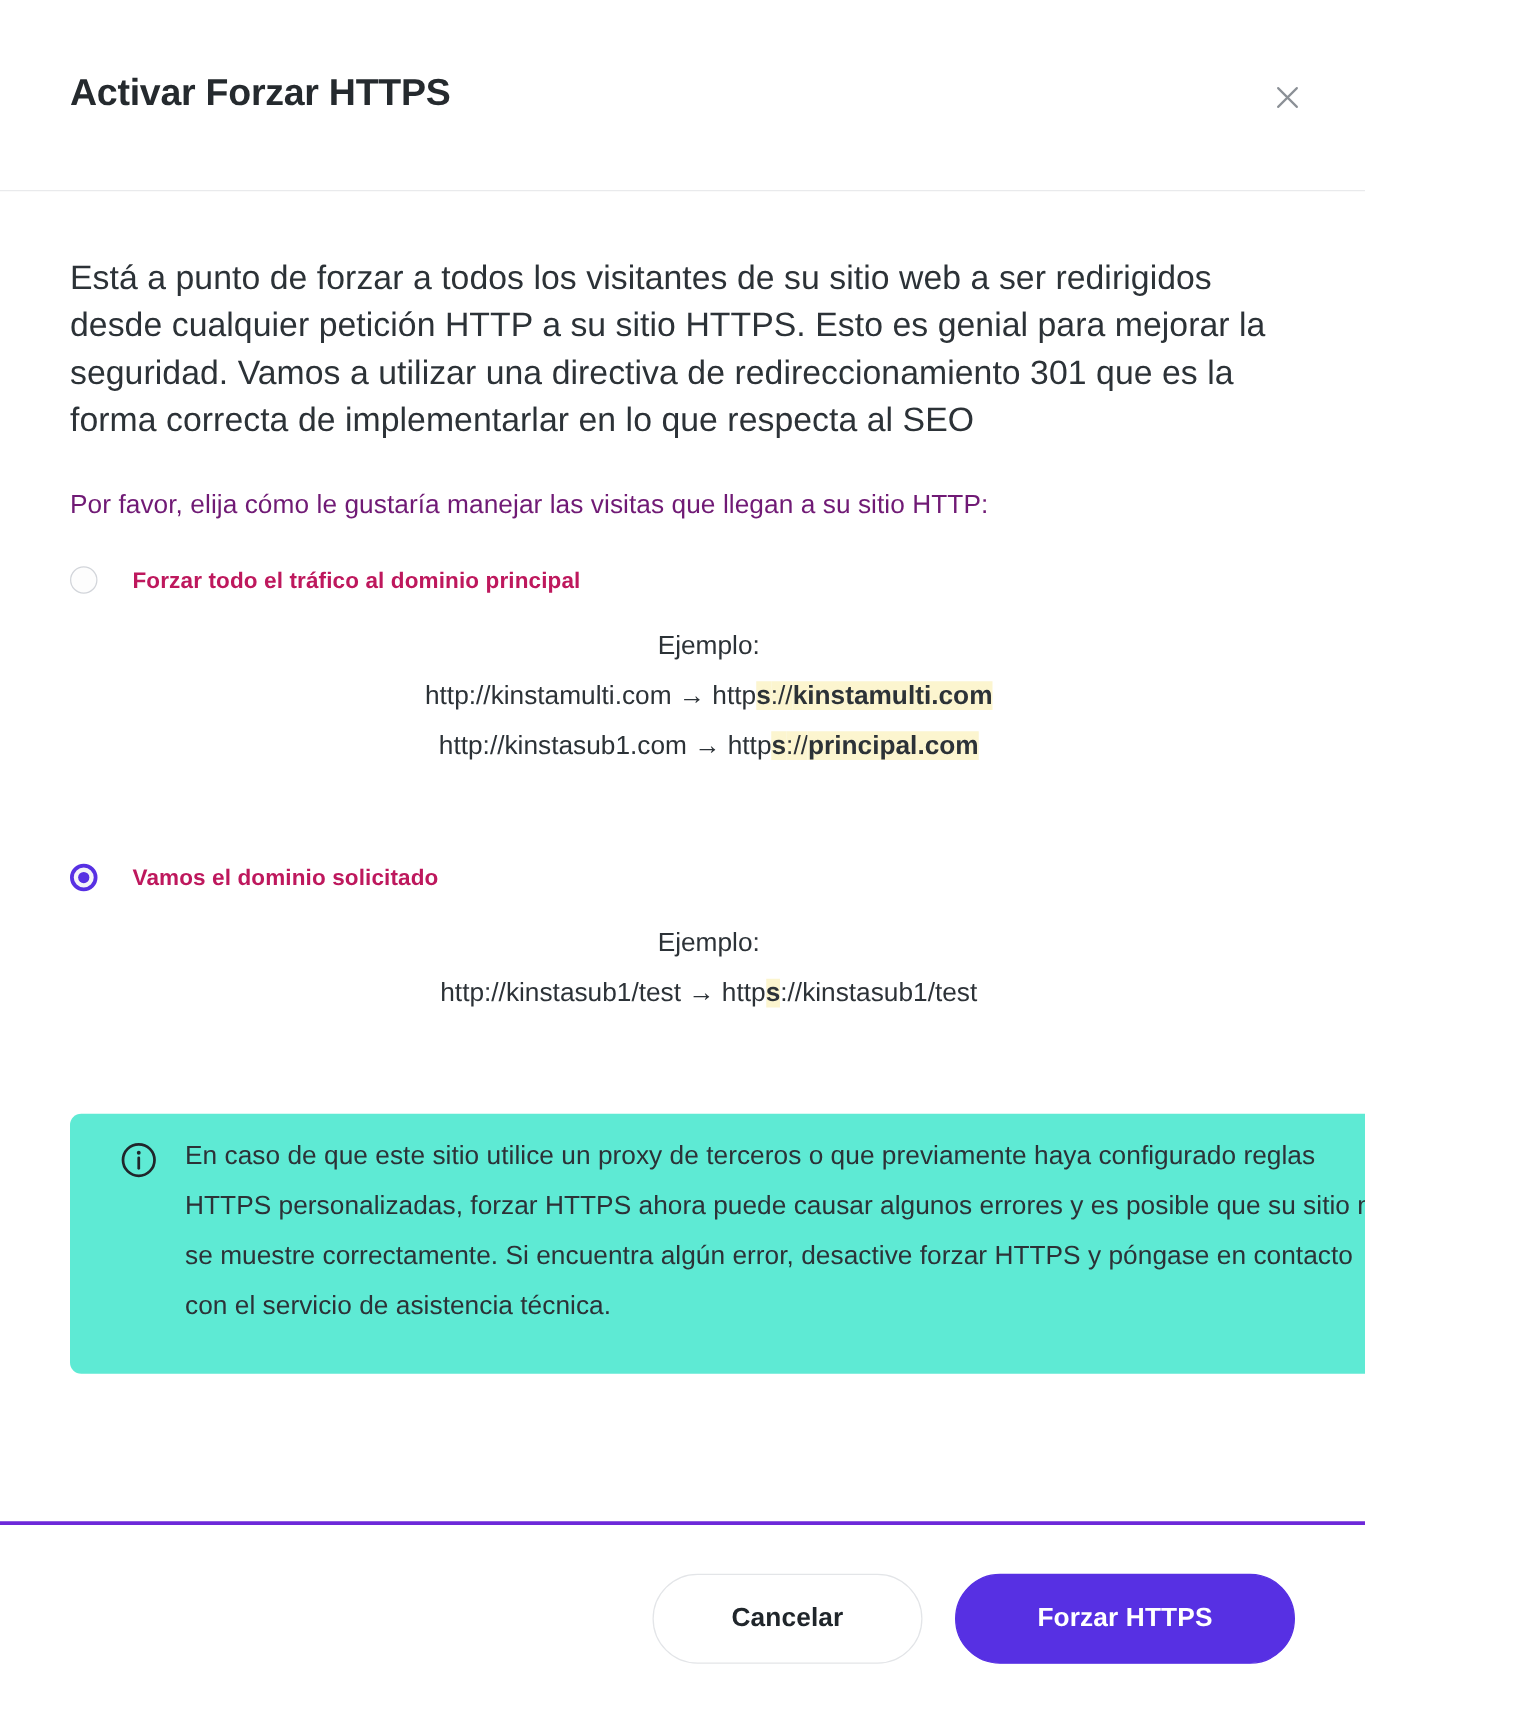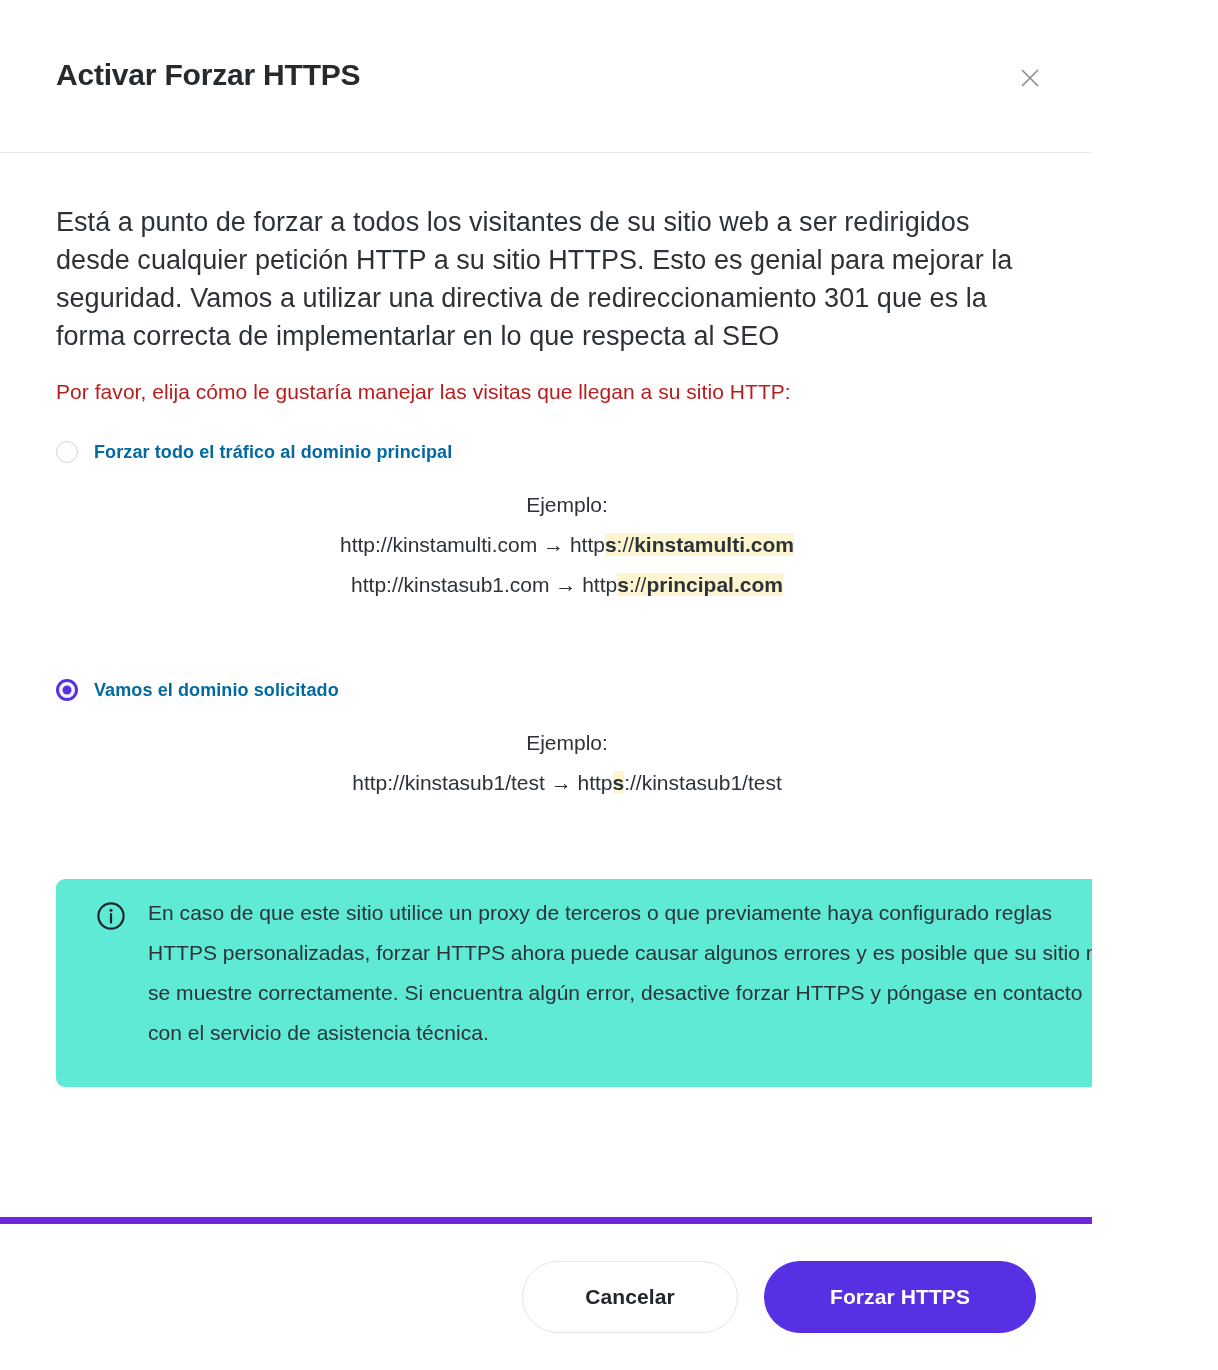--- a/index.html
+++ b/index.html
@@ -74,24 +74,24 @@
   .intro-paragraph {
     margin-top: 50px;
     font-size: 27px;
     line-height: 38px;
     color: #2c3237;
     max-width: 1108px;
     letter-spacing: 0.05px;
   }
 
   .choose-paragraph {
-    margin-top: 18px;
+    margin-top: 30px;
     font-size: 21px;
     line-height: 38px;
-    color: #b91c1c;
+    color: #701a75;
     letter-spacing: 0.05px;
   }
 
   
   .option-group { margin-top: 28px; }
 
   .option-row {
     display: flex;
     align-items: flex-start;
     cursor: pointer;
@@ -124,22 +124,23 @@
     width: 9px;
     height: 9px;
     border-radius: 50%;
     background: #5730e3;
   }
 
   .option-label {
     font-size: 18px;
     line-height: 26px;
     font-weight: 700;
-    color: #0369a1;
+    color: #be185d;
     letter-spacing: 0.1px;
+    margin-left: 12px;
   }
 
   .example-block {
     margin-left: 42px;
     margin-top: 20px;
     font-size: 21px;
     line-height: 40px;
     color: #2c3237;
     white-space: nowrap;
   }
@@ -178,21 +179,21 @@
     font-size: 21px;
     line-height: 40px;
     color: #2c3237;
     letter-spacing: 0.03px;
   }
 
   
   .modal-footer {
     flex: 0 0 153px;
     height: 153px;
-    border-top: 7px solid #6d28d9;
+    border-top: 3px solid #6d28d9;
     display: flex;
     align-items: center;
     justify-content: flex-end;
     padding-right: 56px;
     gap: 26px;
   }
 
   .btn {
     font-family: "Liberation Sans", "DejaVu Sans", sans-serif;
     font-size: 21px;

